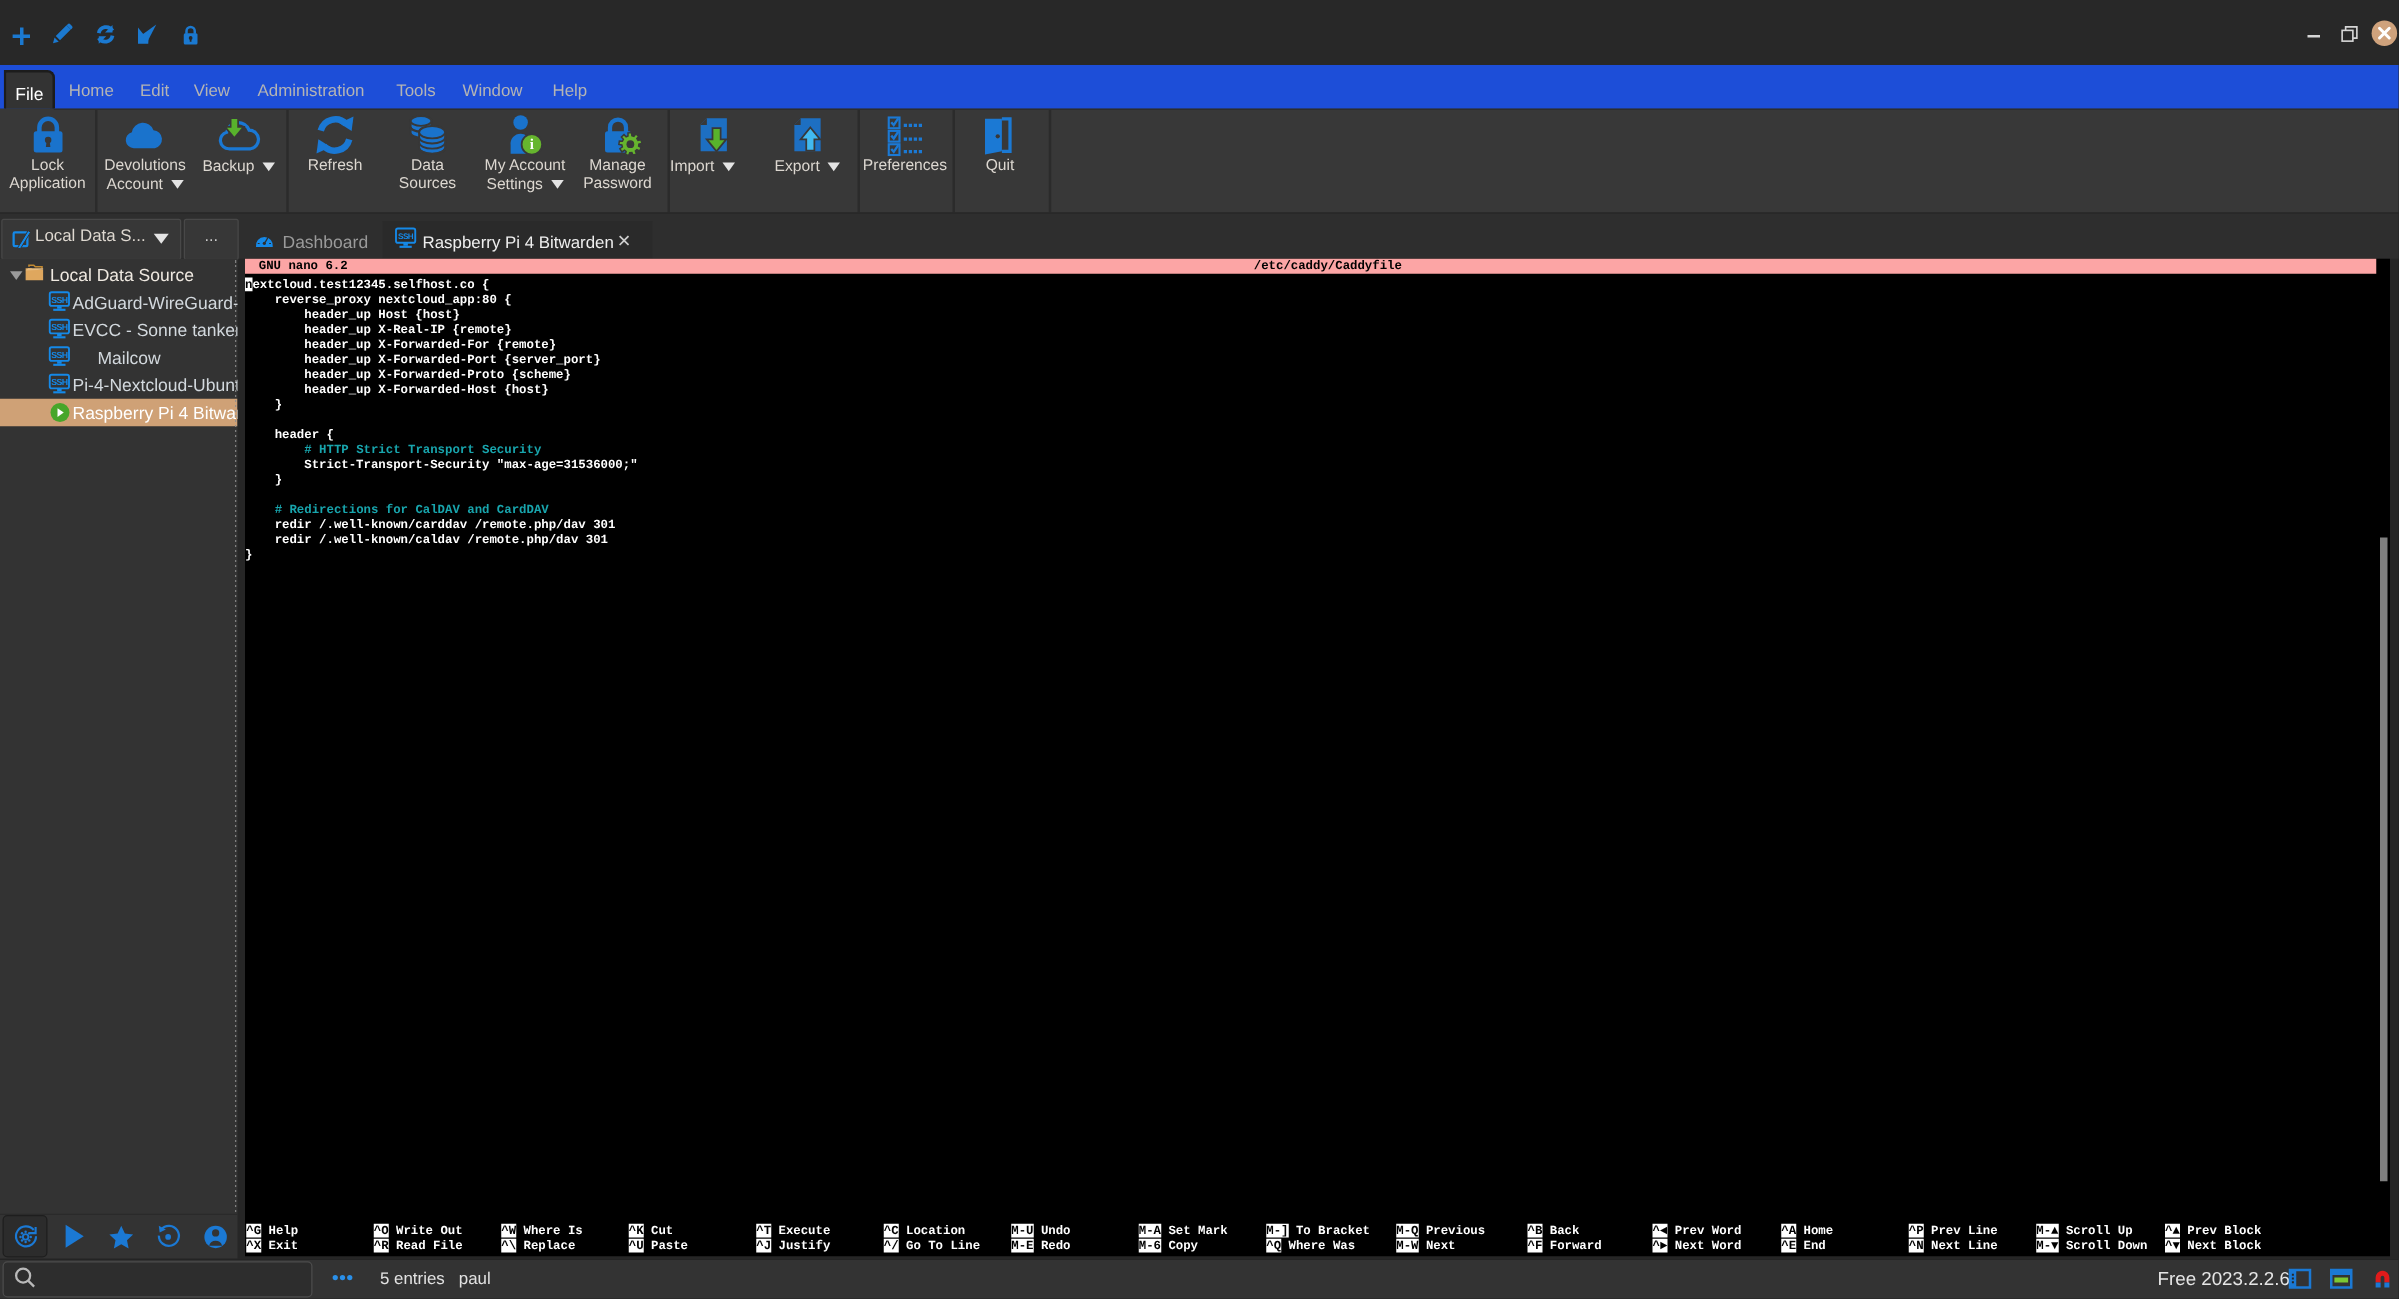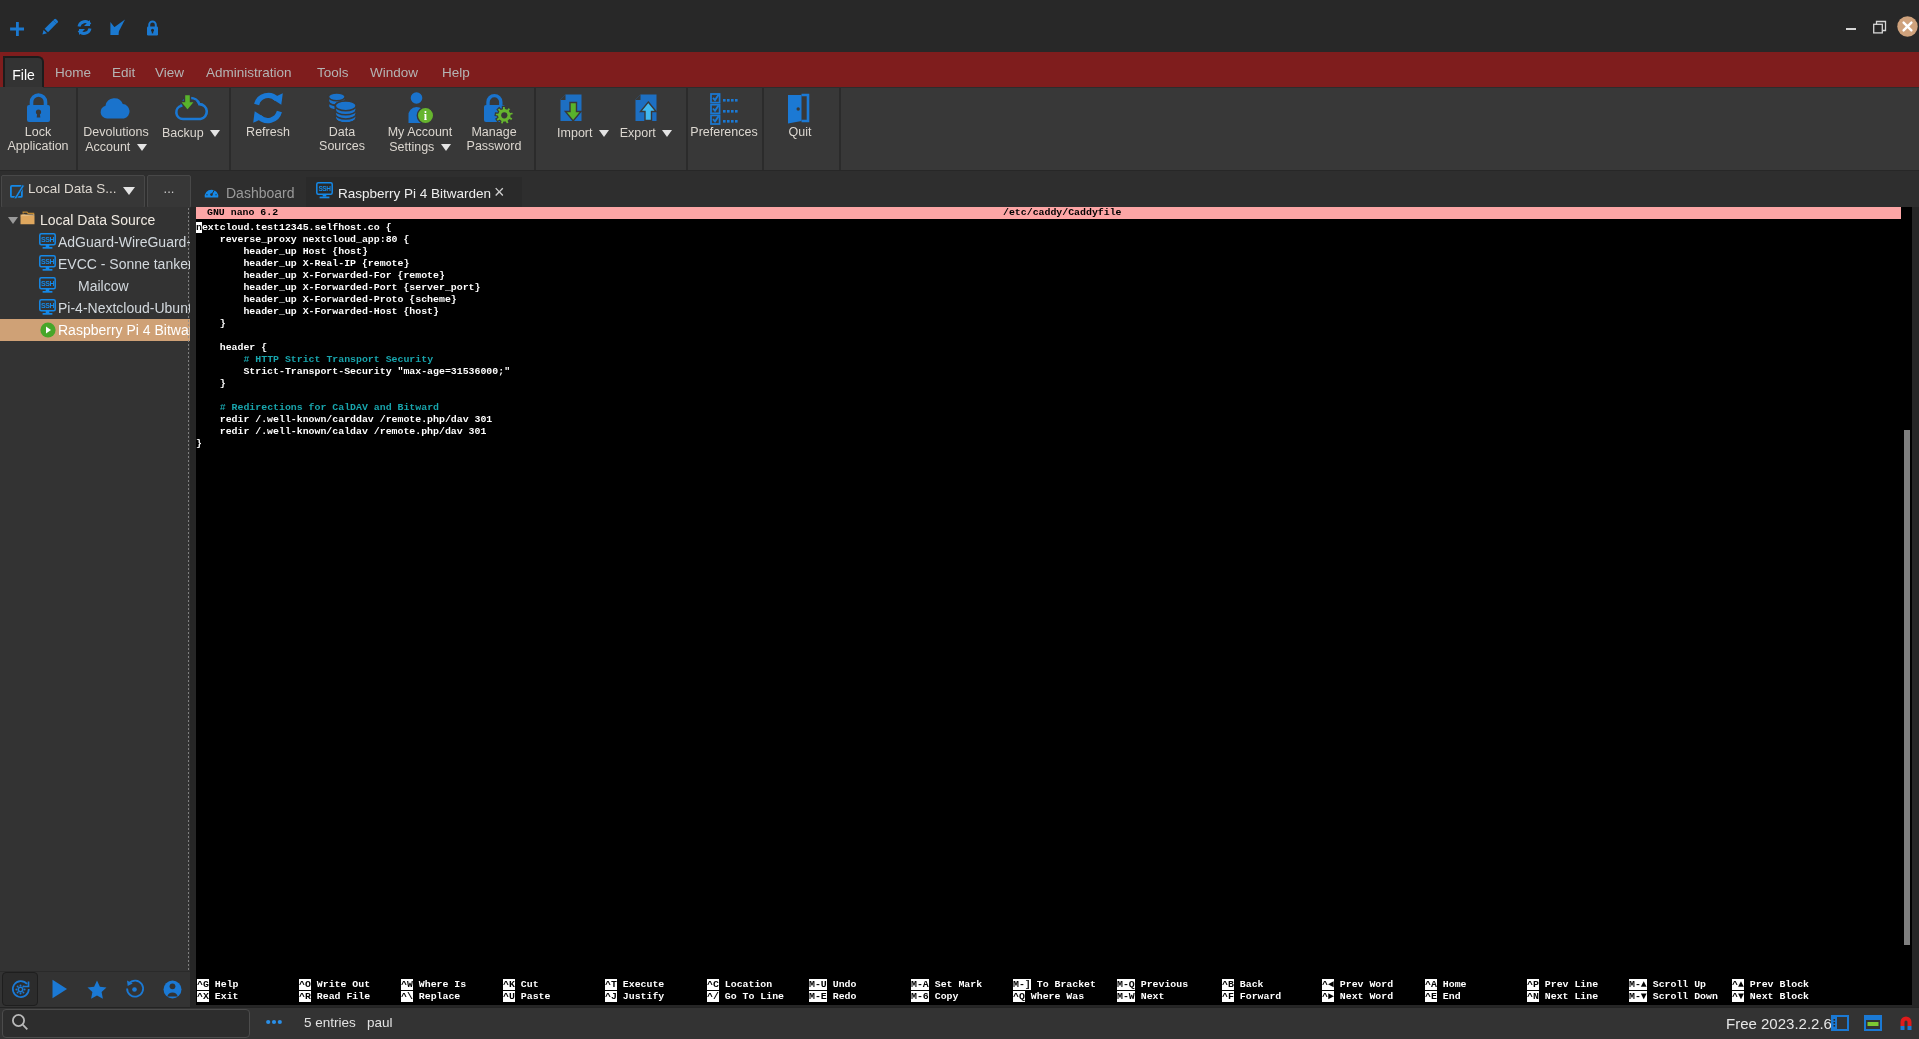--- a/index.html
+++ b/index.html
@@ -7,21 +7,21 @@
     font-family:"Liberation Sans", sans-serif; }
   .abs { position:absolute; }
   #app { position:relative; width:1919px; height:1039px; }
 
   
   #titlebar { left:0; top:0; width:1919px; height:52px; background:#282828; }
   #title { left:0; top:19px; width:1919px; text-align:center; color:#edf1f4;
     font-size:14px; font-weight:bold; }
 
   
-  #menubar { left:0; top:52px; width:1919px; height:35px; background:#7f1d1d; }
+  #menubar { left:0; top:52px; width:1919px; height:35px; background:#1d4ed8; }
   .menuitem { position:absolute; top:13px; font-size:13.5px; color:#b4b4b4; }
   #filetab { position:absolute; left:3px; top:4px; width:41px; height:31px; background:#333333;
     border:2px solid #1c1c1c; border-bottom:none; border-radius:0 6px 0 0; }
   #filetab span { position:absolute; left:0; top:9px; width:100%; text-align:center;
     color:#ffffff; font-size:14px; }
 
   
   #ribbon { left:0; top:87px; width:1919px; height:83px; background:#383838;padding-left:36px; }
   .rsep { position:absolute; top:1px; width:2px; height:82px; background:#2b2b2b; }
   .rbtn { position:absolute; top:0; height:83px; text-align:center; }
@@ -124,21 +124,21 @@
     </div>
     <div class="rbtn" style="left:306px; width:72px;">
       <div class="rcap">Data<br>Sources</div>
     </div>
     <div class="rbtn" style="left:382px; width:76px;">
       <div class="rcap">My Account<br>Settings <span class="dar"></span></div>
     </div>
     <div class="rbtn" style="left:458px; width:72px;">
       <div class="rcap">Manage<br>Password</div>
     </div>
-    <div class="rbtn" style="left:548px; width:70px;">
+    <div class="rbtn" style="left:527px; width:70px;">
       <div class="rcap">Import <span class="dar"></span></div>
     </div>
     <div class="rbtn" style="left:610px; width:72px;">
       <div class="rcap">Export <span class="dar"></span></div>
     </div>
     <div class="rbtn" style="left:688px; width:72px;">
       <div class="rcap">Preferences</div>
     </div>
     <div class="rbtn" style="left:764px; width:72px;">
       <div class="rcap">Quit</div>
@@ -211,21 +211,21 @@
         header_up X-Forwarded-Port {server_port}
         header_up X-Forwarded-Proto {scheme}
         header_up X-Forwarded-Host {host}
     }
 
     header {
         <span class="c"># HTTP Strict Transport Security</span>
         Strict-Transport-Security "max-age=31536000;"
     }
 
-    <span class="c"># Redirections for CalDAV and Bitward</span>
+    <span class="c"># Redirections for CalDAV and CardDAV</span>
     redir /.well-known/carddav /remote.php/dav 301
     redir /.well-known/caldav /remote.php/dav 301
 }</div>
     <div class="nanocol" style="left:1px;top:772px;"><span class="k">^G</span> Help
 <span class="k">^X</span> Exit</div>
     <div class="nanocol" style="left:103px;top:772px;"><span class="k">^O</span> Write Out
 <span class="k">^R</span> Read File</div>
     <div class="nanocol" style="left:205px;top:772px;"><span class="k">^W</span> Where Is
 <span class="k">^\</span> Replace</div>
     <div class="nanocol" style="left:307px;top:772px;"><span class="k">^K</span> Cut

